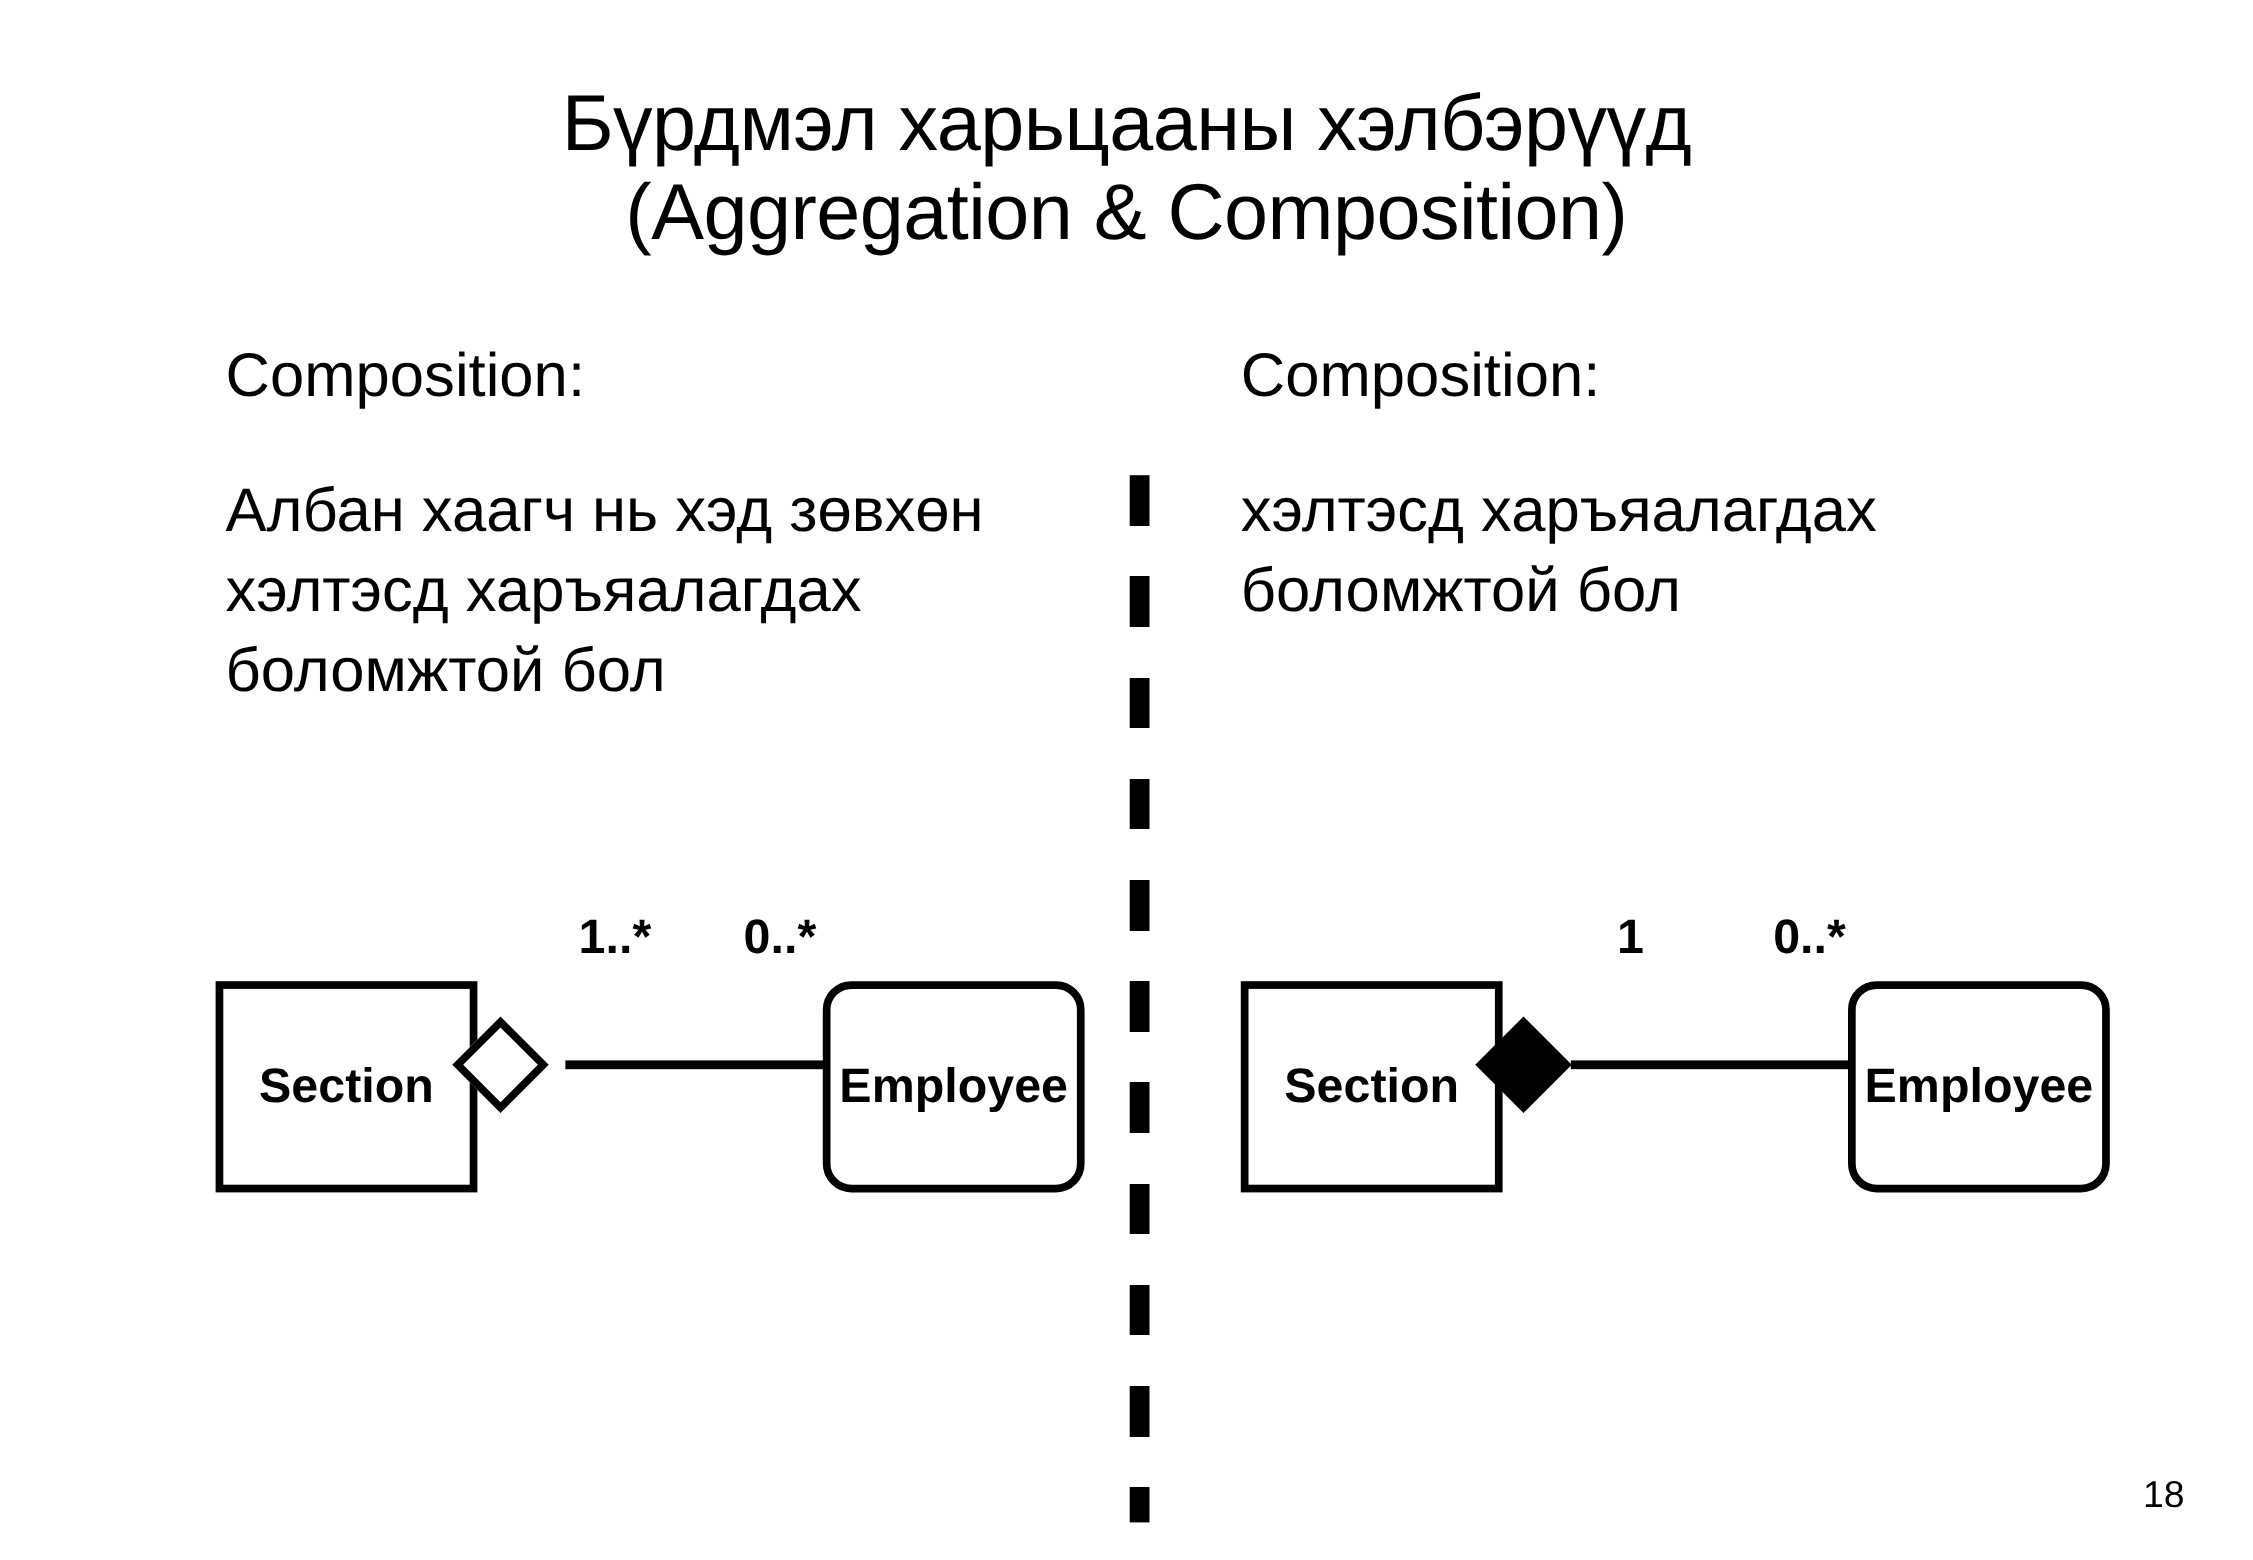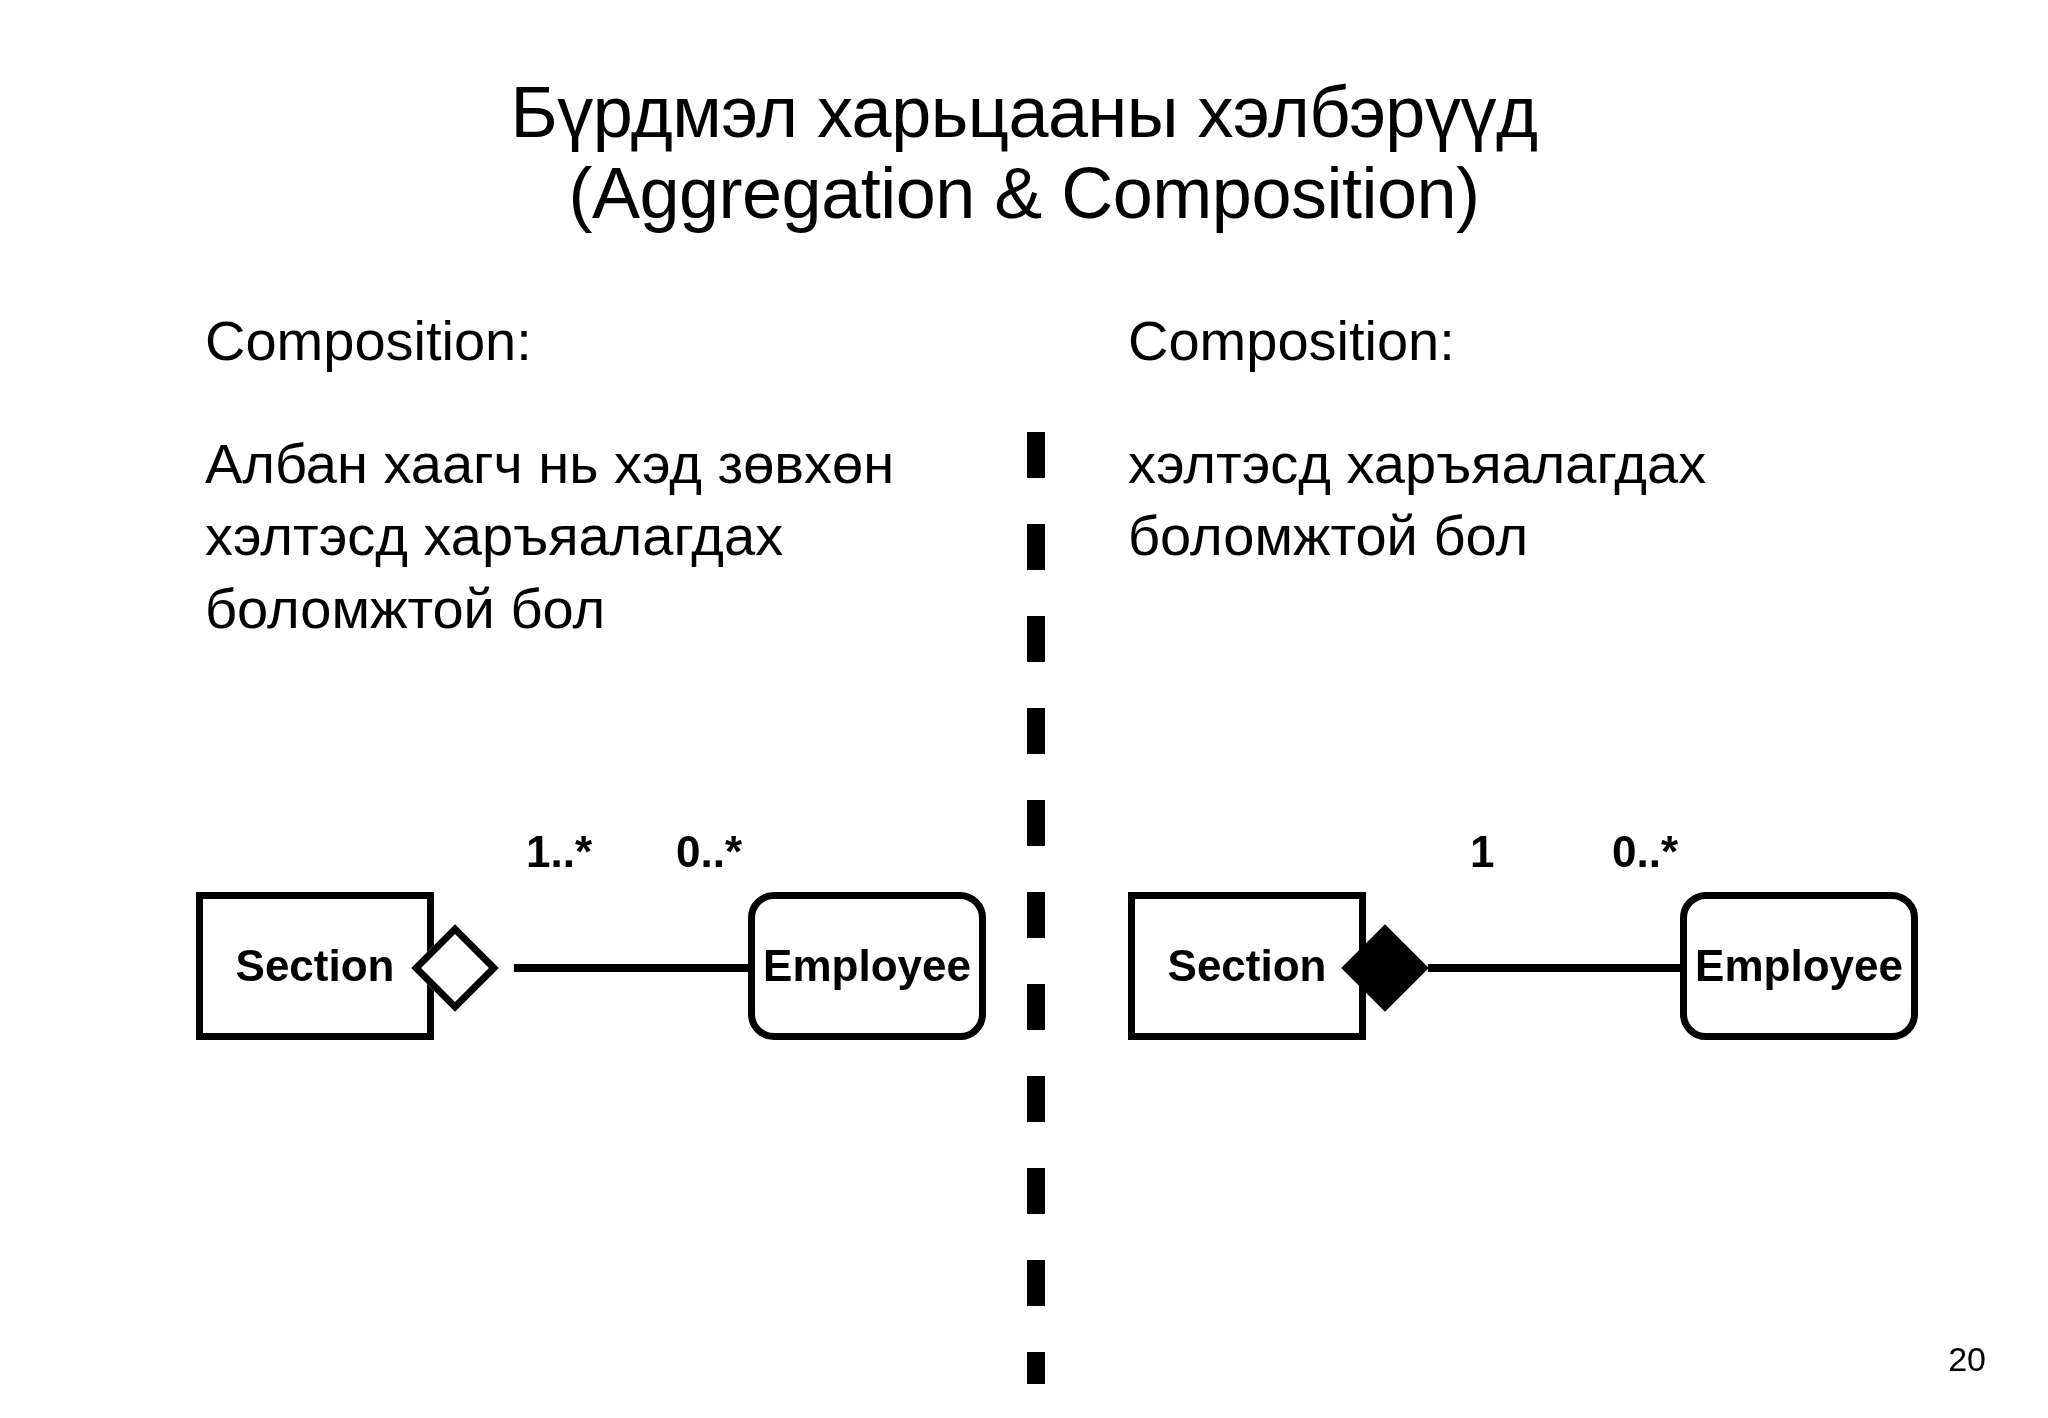--- a/index.html
+++ b/index.html
@@ -81,21 +81,21 @@
     top: 860px;
     height: 190px;
   }
   #uml-aggregation { left: 196px; width: 790px; }
   #uml-composition { left: 1128px; width: 790px; }
 
   .uml-box {
     position: absolute;
     top: 32px;
     width: 238px;
-    height: 148px;
+    height: 192px;
     border: 7px solid #000000;
     background: #ffffff;
     box-sizing: border-box;
   }
   .uml-box .uml-box-label {
     position: absolute;
     left: 0;
     right: 0;
     top: 50%;
     transform: translateY(-50%);
@@ -207,13 +207,13 @@
   </div>
   <div class="uml-diamond filled"></div>
   <div class="uml-line"></div>
   <span class="uml-multiplicity mult-near">1</span>
   <span class="uml-multiplicity mult-far">0..*</span>
   <div class="uml-box right-box">
     <span class="uml-box-label">Employee</span>
   </div>
 </div>
 
-<div id="page-number">20</div>
+<div id="page-number">18</div>
 
 </body></html>

